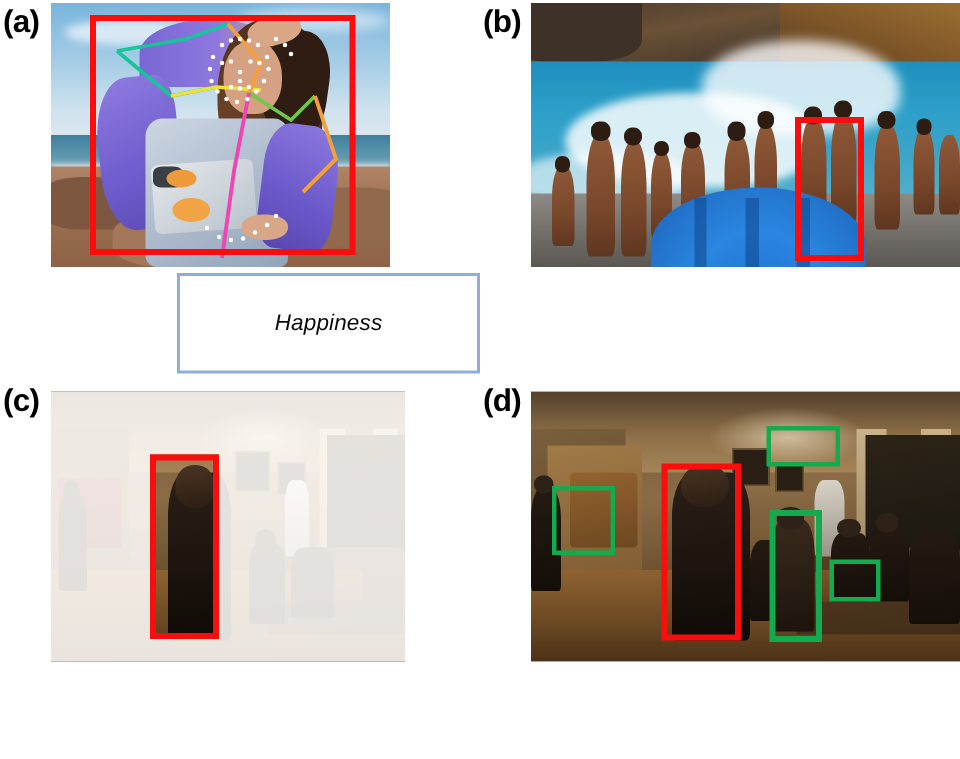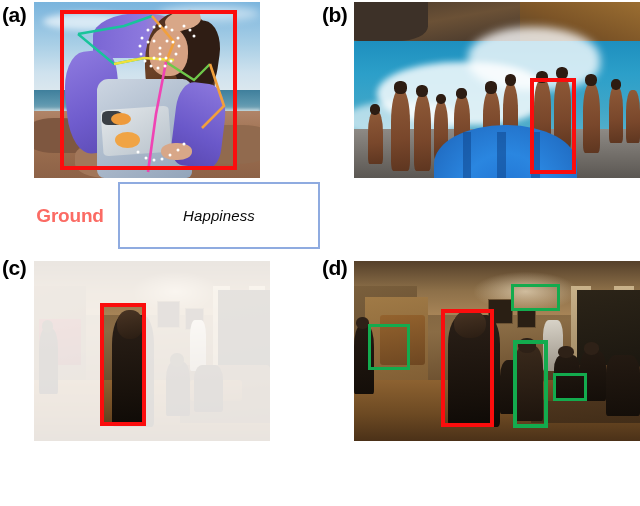--- a/index.html
+++ b/index.html
@@ -459,21 +459,20 @@
             <circle cx="144" cy="148" r="1.5"></circle>
           <circle cx="150" cy="142" r="1.5"></circle>
         </g>
       </svg>
 
       <div class="bbox bbox-red" style="left:11.5%; top:4.5%; width:78.5%; height:91%;"></div>
     </div>
 
     <div class="caption-row cap-a">
       <div class="gt-label">
-        <span>Ground</span>
       </div>
       <div class="gt-box single">
         <div class="line">Happiness</div>
       </div>
     </div>
   </div>
 
   <div class="panel panel-b">
     <div class="panel-tag">(b)</div>
 

